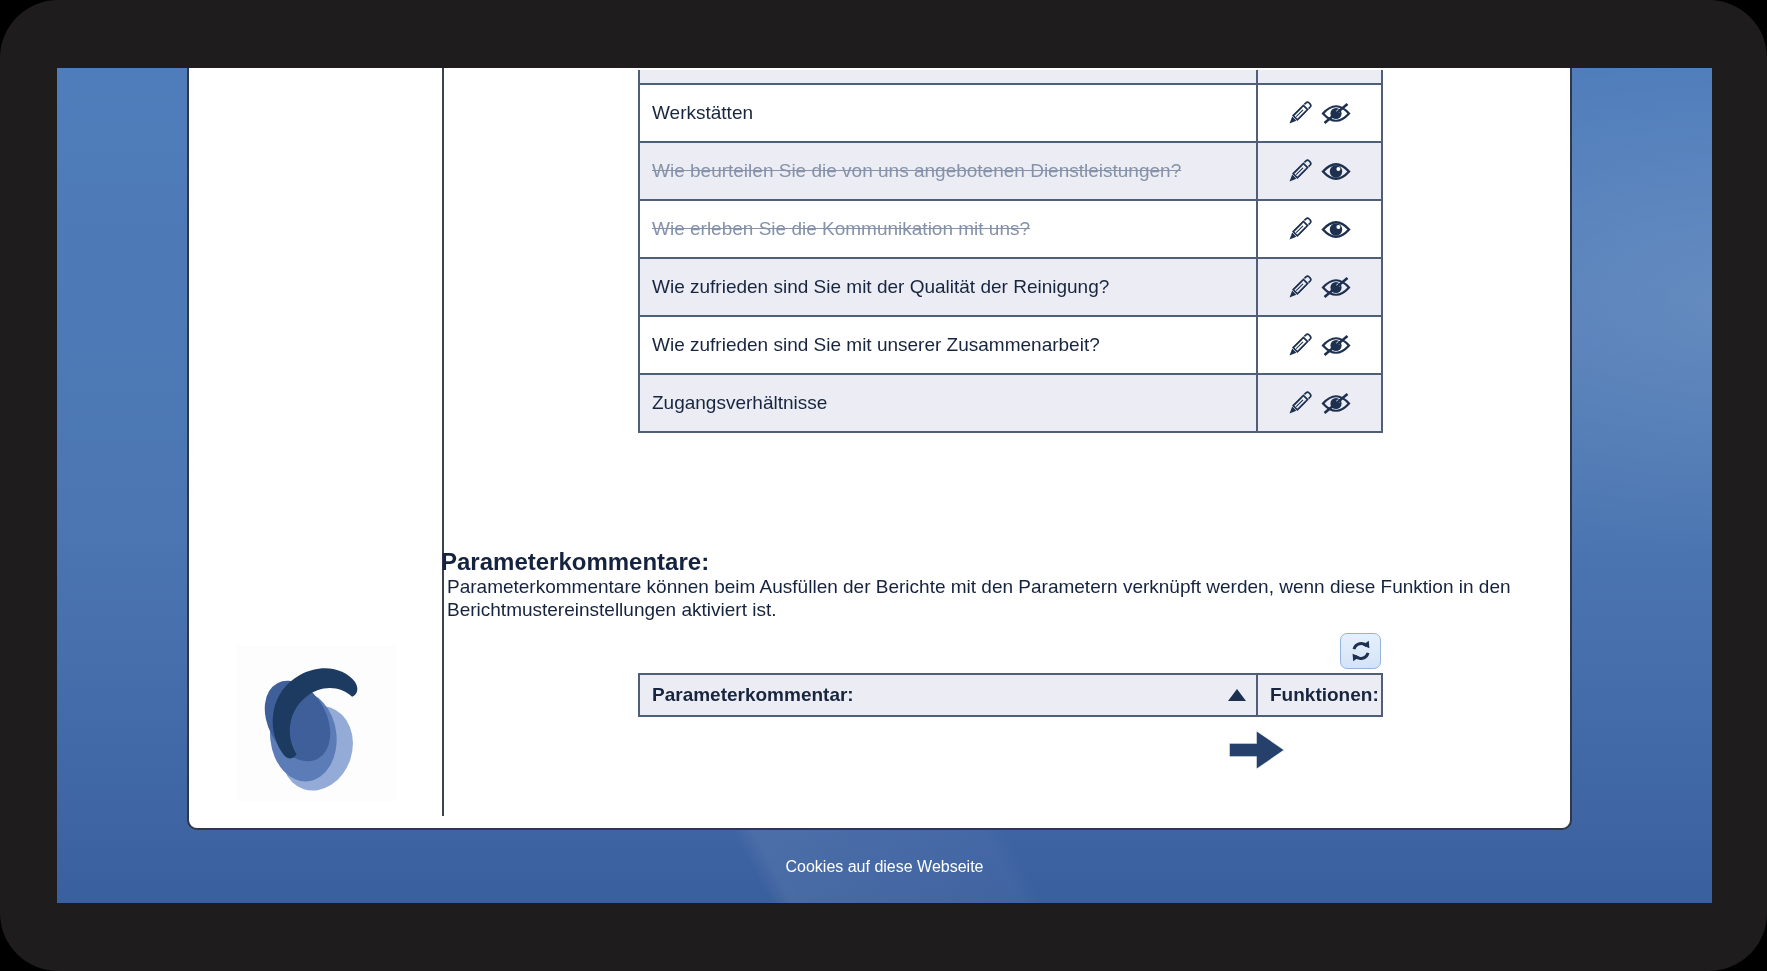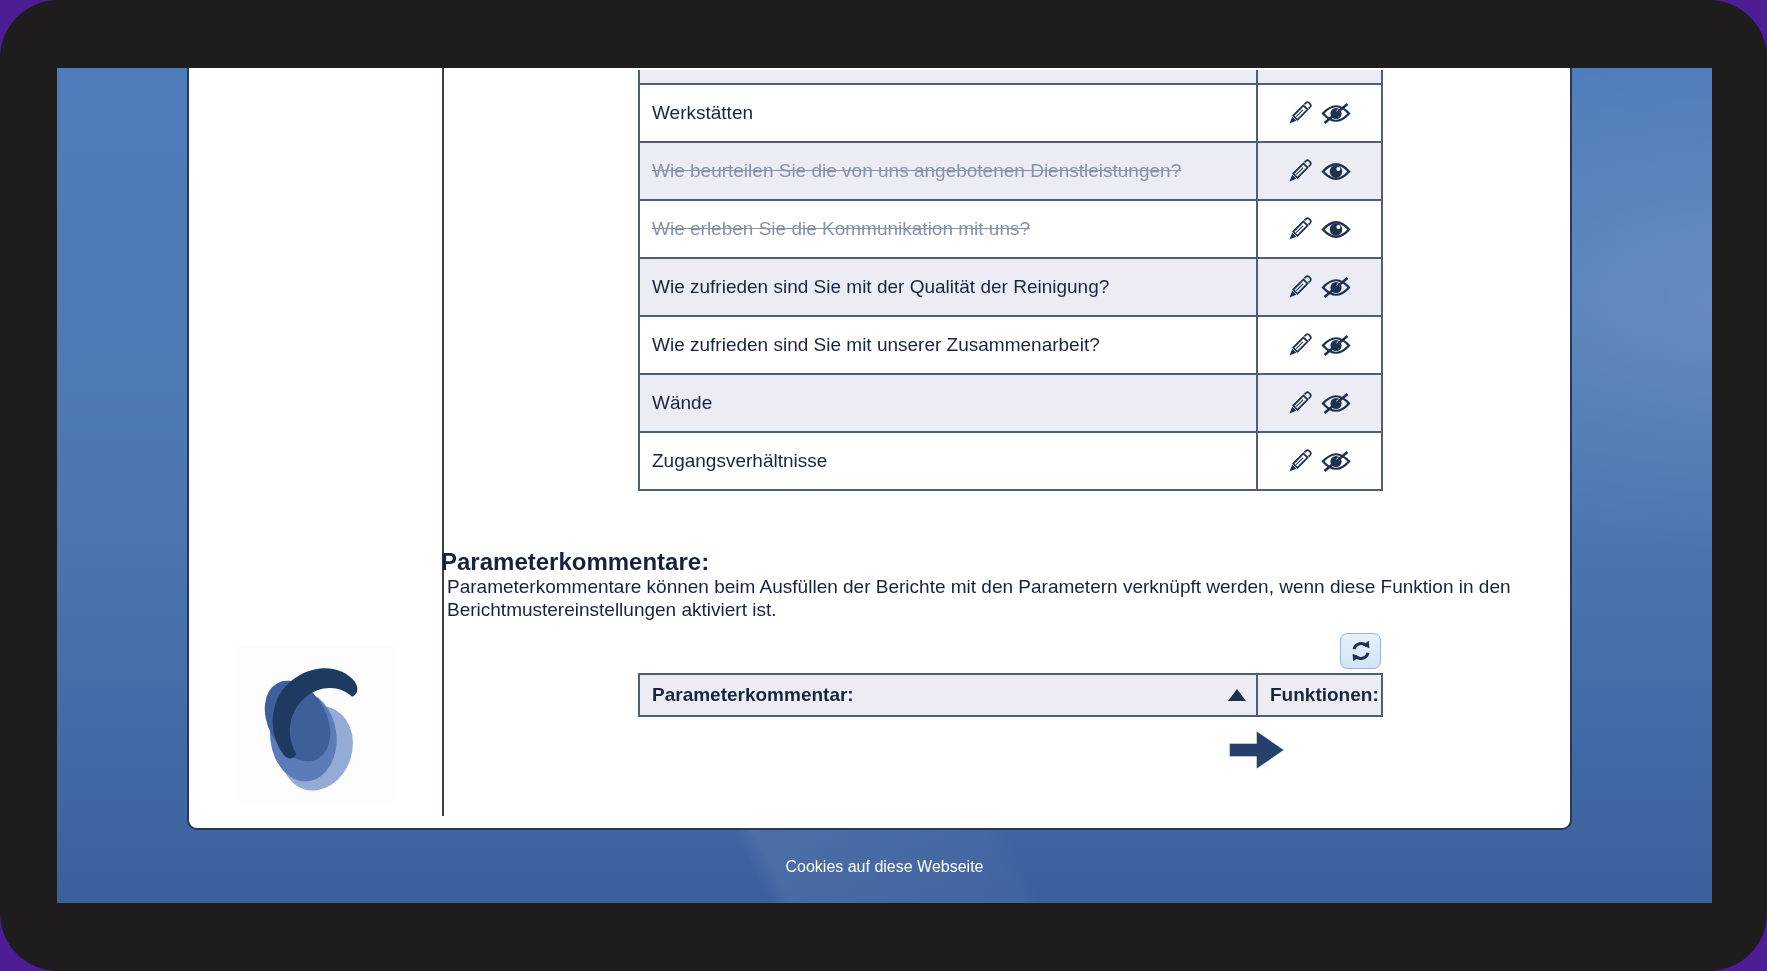--- a/index.html
+++ b/index.html
@@ -1,18 +1,18 @@
 <!DOCTYPE html>
 <html><head>
 <meta charset="utf-8">
 <style>
   * { box-sizing: border-box; margin: 0; padding: 0; }
   html,body { background:#ffffff; }
   body { font-family: "Liberation Sans", "DejaVu Sans", sans-serif; }
-  #canvas { position:relative; width:1767px; height:971px; overflow:hidden; background:#4c1d95; }
+  #canvas { position:relative; width:1767px; height:971px; overflow:hidden; background:#000000; }
 
   
   .frame { position:absolute; inset:0; background:#1f1c1d; border-radius:58px; }
 
   
   .desktop { position:absolute; left:57px; top:68px; width:1655px; height:835px;
     background:linear-gradient(180deg,#4f7dbb 0%,#4b76b1 55%,#4269a7 82%,#3a5f9e 100%); }
   .desktop::before { content:""; position:absolute; inset:0; pointer-events:none;
     background:
       radial-gradient(70% 55% at 104% 28%, rgba(255,255,255,0.14) 0%, rgba(255,255,255,0) 55%),
@@ -206,38 +206,20 @@
 
                 <span class="icon-btn ic-eye-slash">
                   <svg width="30" height="23" viewBox="0 0 30 22">
                         <use href="#ic-eye-slash"></use>
                       </svg>
                 </span>
               </div>
             </td>
           </tr>
               <tr>
-            <td class="label-cell"><span>Wände</span></td>
-            <td class="func-cell">
-              <div class="func-wrap">
-                <span class="icon-btn">
-                  <svg width="24" height="24" viewBox="0 0 24 24">
-                        <use href="#ic-pencil"></use>
-                      </svg>
-                </span>
-
-                <span class="icon-btn ic-eye-slash">
-                  <svg width="30" height="23" viewBox="0 0 30 22">
-                        <use href="#ic-eye-slash"></use>
-                      </svg>
-                </span>
-              </div>
-            </td>
-          </tr>
-              <tr>
             <td class="label-cell"><span>Zugangsverhältnisse</span></td>
             <td class="func-cell">
               <div class="func-wrap">
                 <span class="icon-btn">
                   <svg width="24" height="24" viewBox="0 0 24 24">
                         <use href="#ic-pencil"></use>
                       </svg>
                 </span>
 
                 <span class="icon-btn ic-eye-slash">

